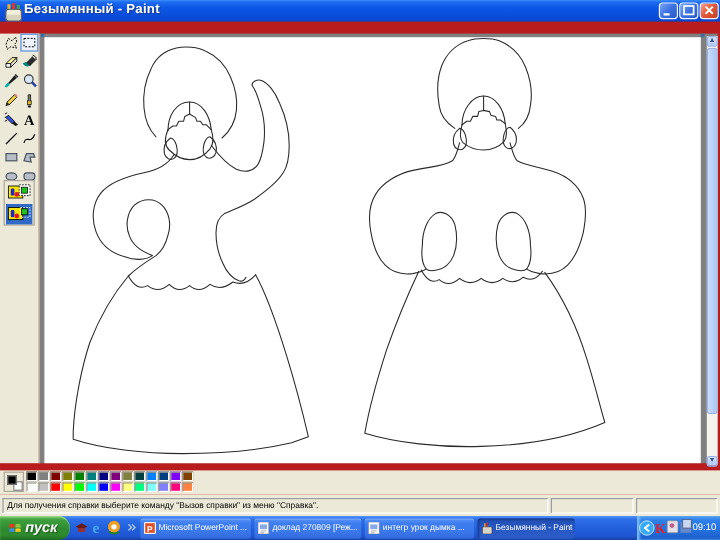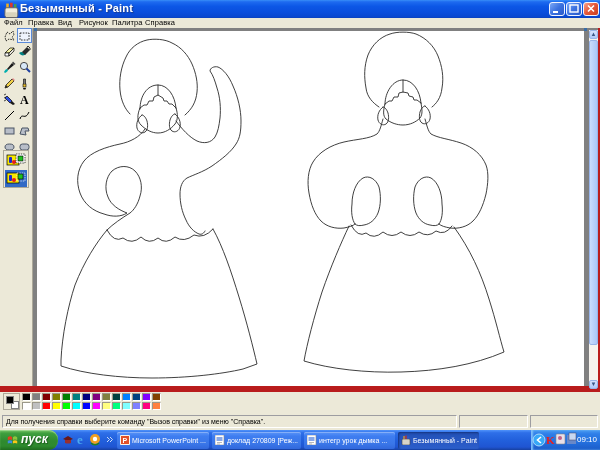--- a/index.html
+++ b/index.html
@@ -69,28 +69,20 @@
   <div id="btn-min" class="capbtn abs"><svg width="14" height="12">
         <path d="M3,9 L8,9" stroke="#fff" stroke-width="2"></path>
       </svg></div>
   <div id="btn-max" class="capbtn abs"><svg width="14" height="12">
         <rect x="3" y="2" width="8" height="7" fill="none" stroke="#fff" stroke-width="1.4"></rect>
       </svg></div>
   <div id="btn-close" class="capbtn abs"><svg width="14" height="12">
         <path d="M4,2.5 L10,8.5 M10,2.5 L4,8.5" stroke="#fff" stroke-width="1.6"></path>
       </svg></div>
 
-  <div id="menubar" class="abs">
-    <span style="left:4px">Файл</span>
-    <span style="left:28px">Правка</span>
-    <span style="left:58px">Вид</span>
-    <span style="left:79px">Рисунок</span>
-    <span style="left:112px">Палитра</span>
-    <span style="left:145px">Справка</span>
-  </div>
 
   <div id="workspace" class="abs">
     <div id="canvas"></div>
     <svg class="ov" width="565" height="358" viewBox="33 28 565 358" style="left:0;top:0" fill="none" stroke="#2a2a2a" stroke-width="0.9" stroke-linecap="round" stroke-linejoin="round">
 
       <path d="M130,114 C125,109 121,101 120,90 C119,79 121,67 126,57 C130,48 138,42 147,40 C154,38.5 165,39 172,43 C181,47 188,55 192,64 C196,73 198,83 197,92 C196,102 192,109 185,115"></path>
       <path d="M140,109 C140,96 147,85 158,85 C168,85 175,96 176,108"></path>
       <path d="M158,85 L158,95"></path>
       <path d="M140,108 L144,105 L147,105 L149,101 L153,101 L154,97 L158,95 L163,98 L164,101 L167,101 L169,104 L172,104 L176,108"></path>
       <path d="M140,108 C137,115 137,121 141,125 C146,130 152,133 158,133 C165,133 171,129 175,124 C178,120 178,114 176,108"></path>

